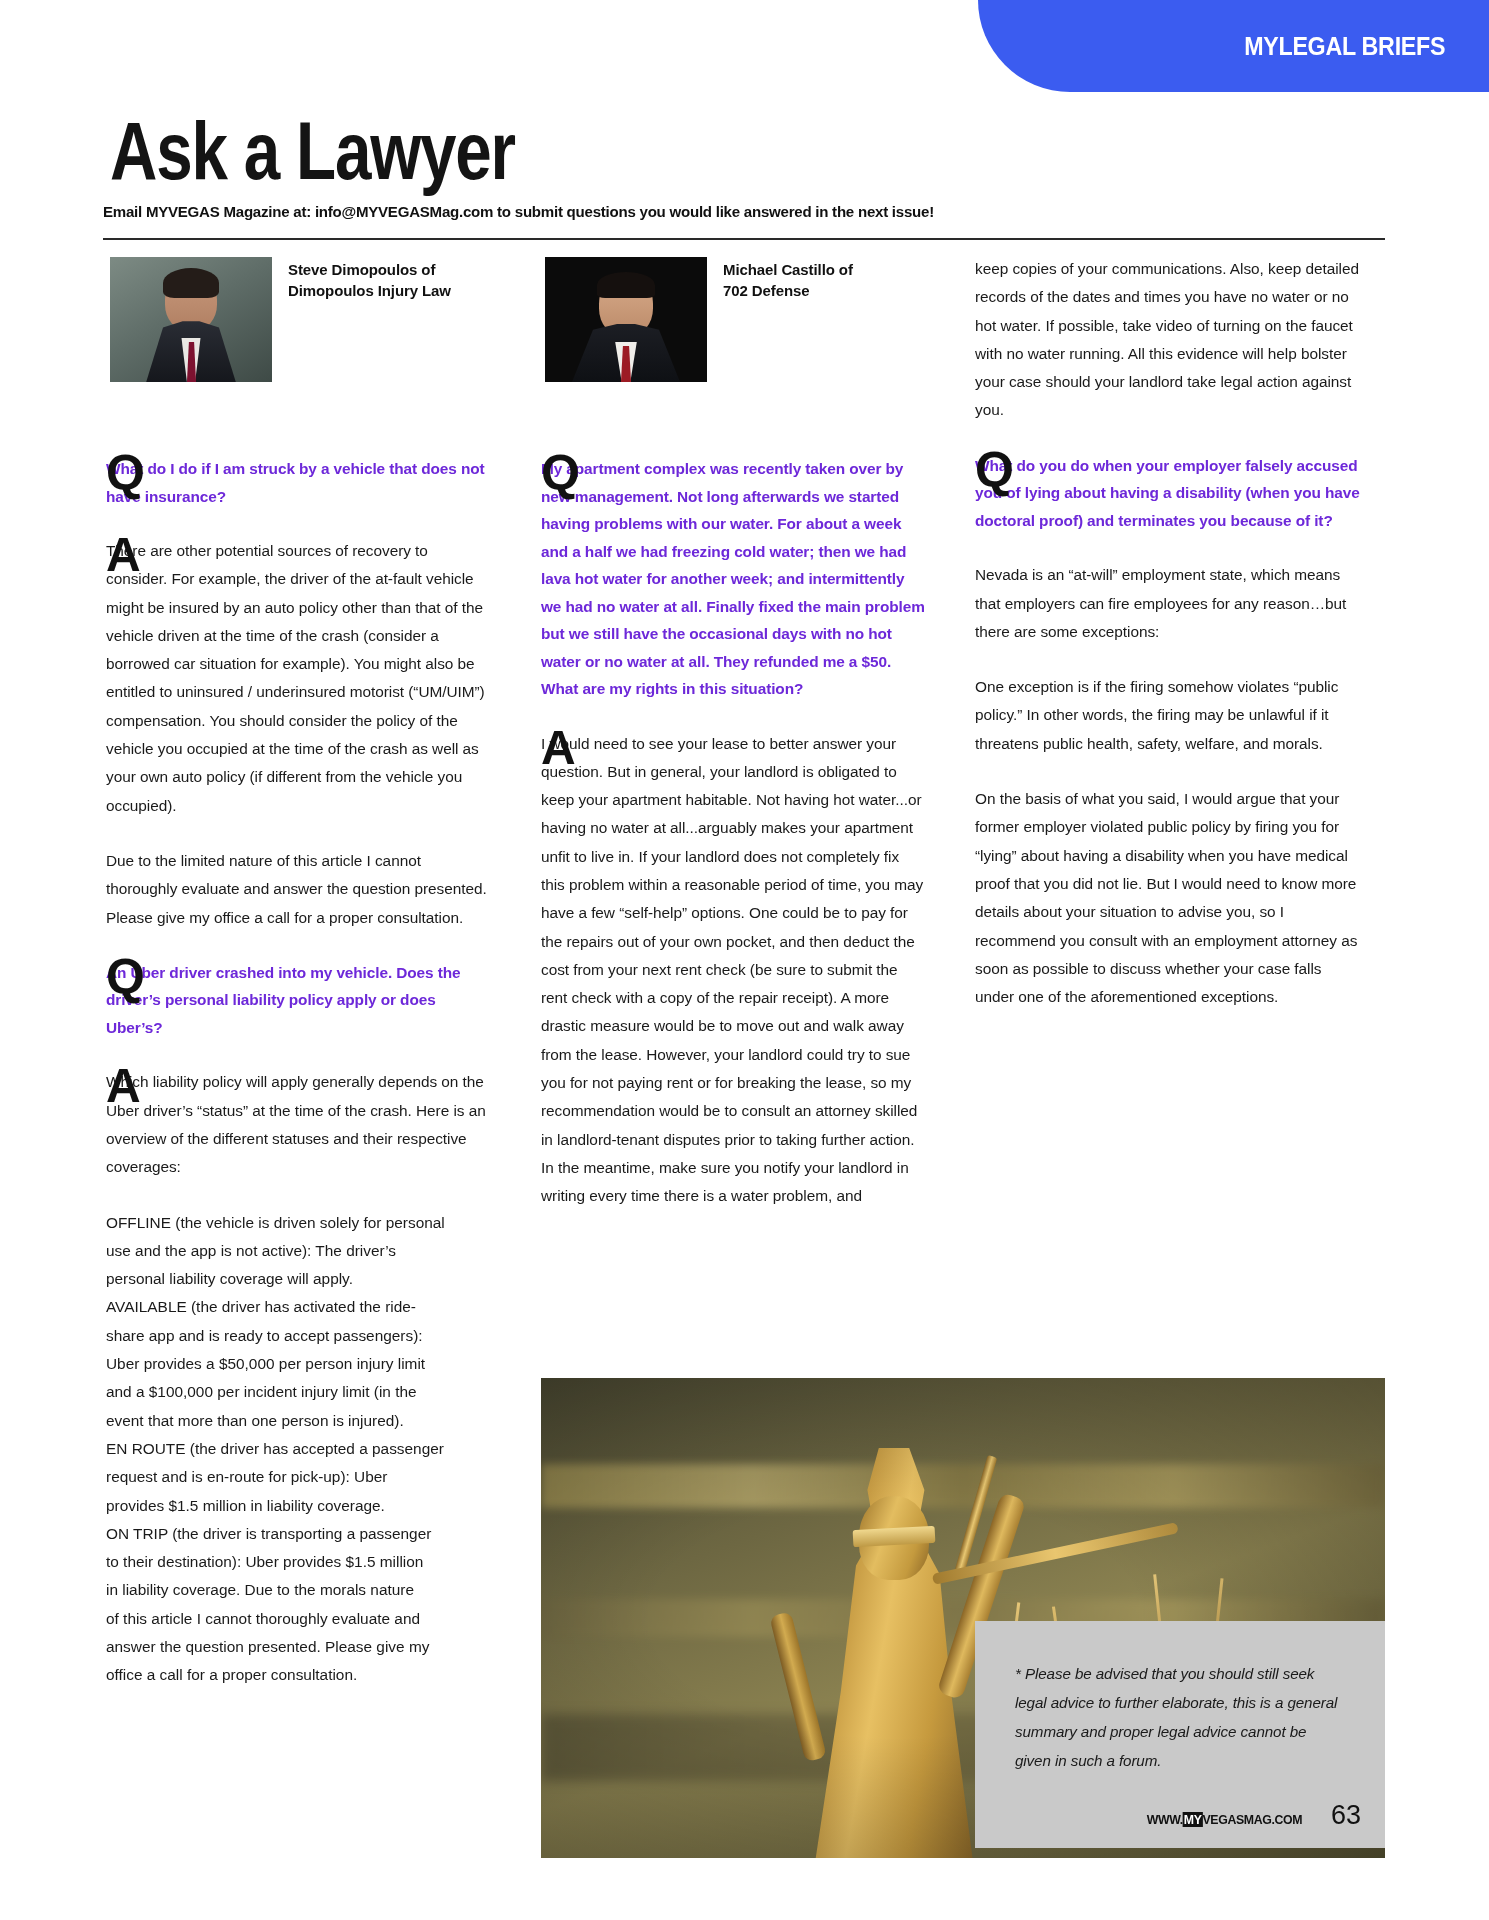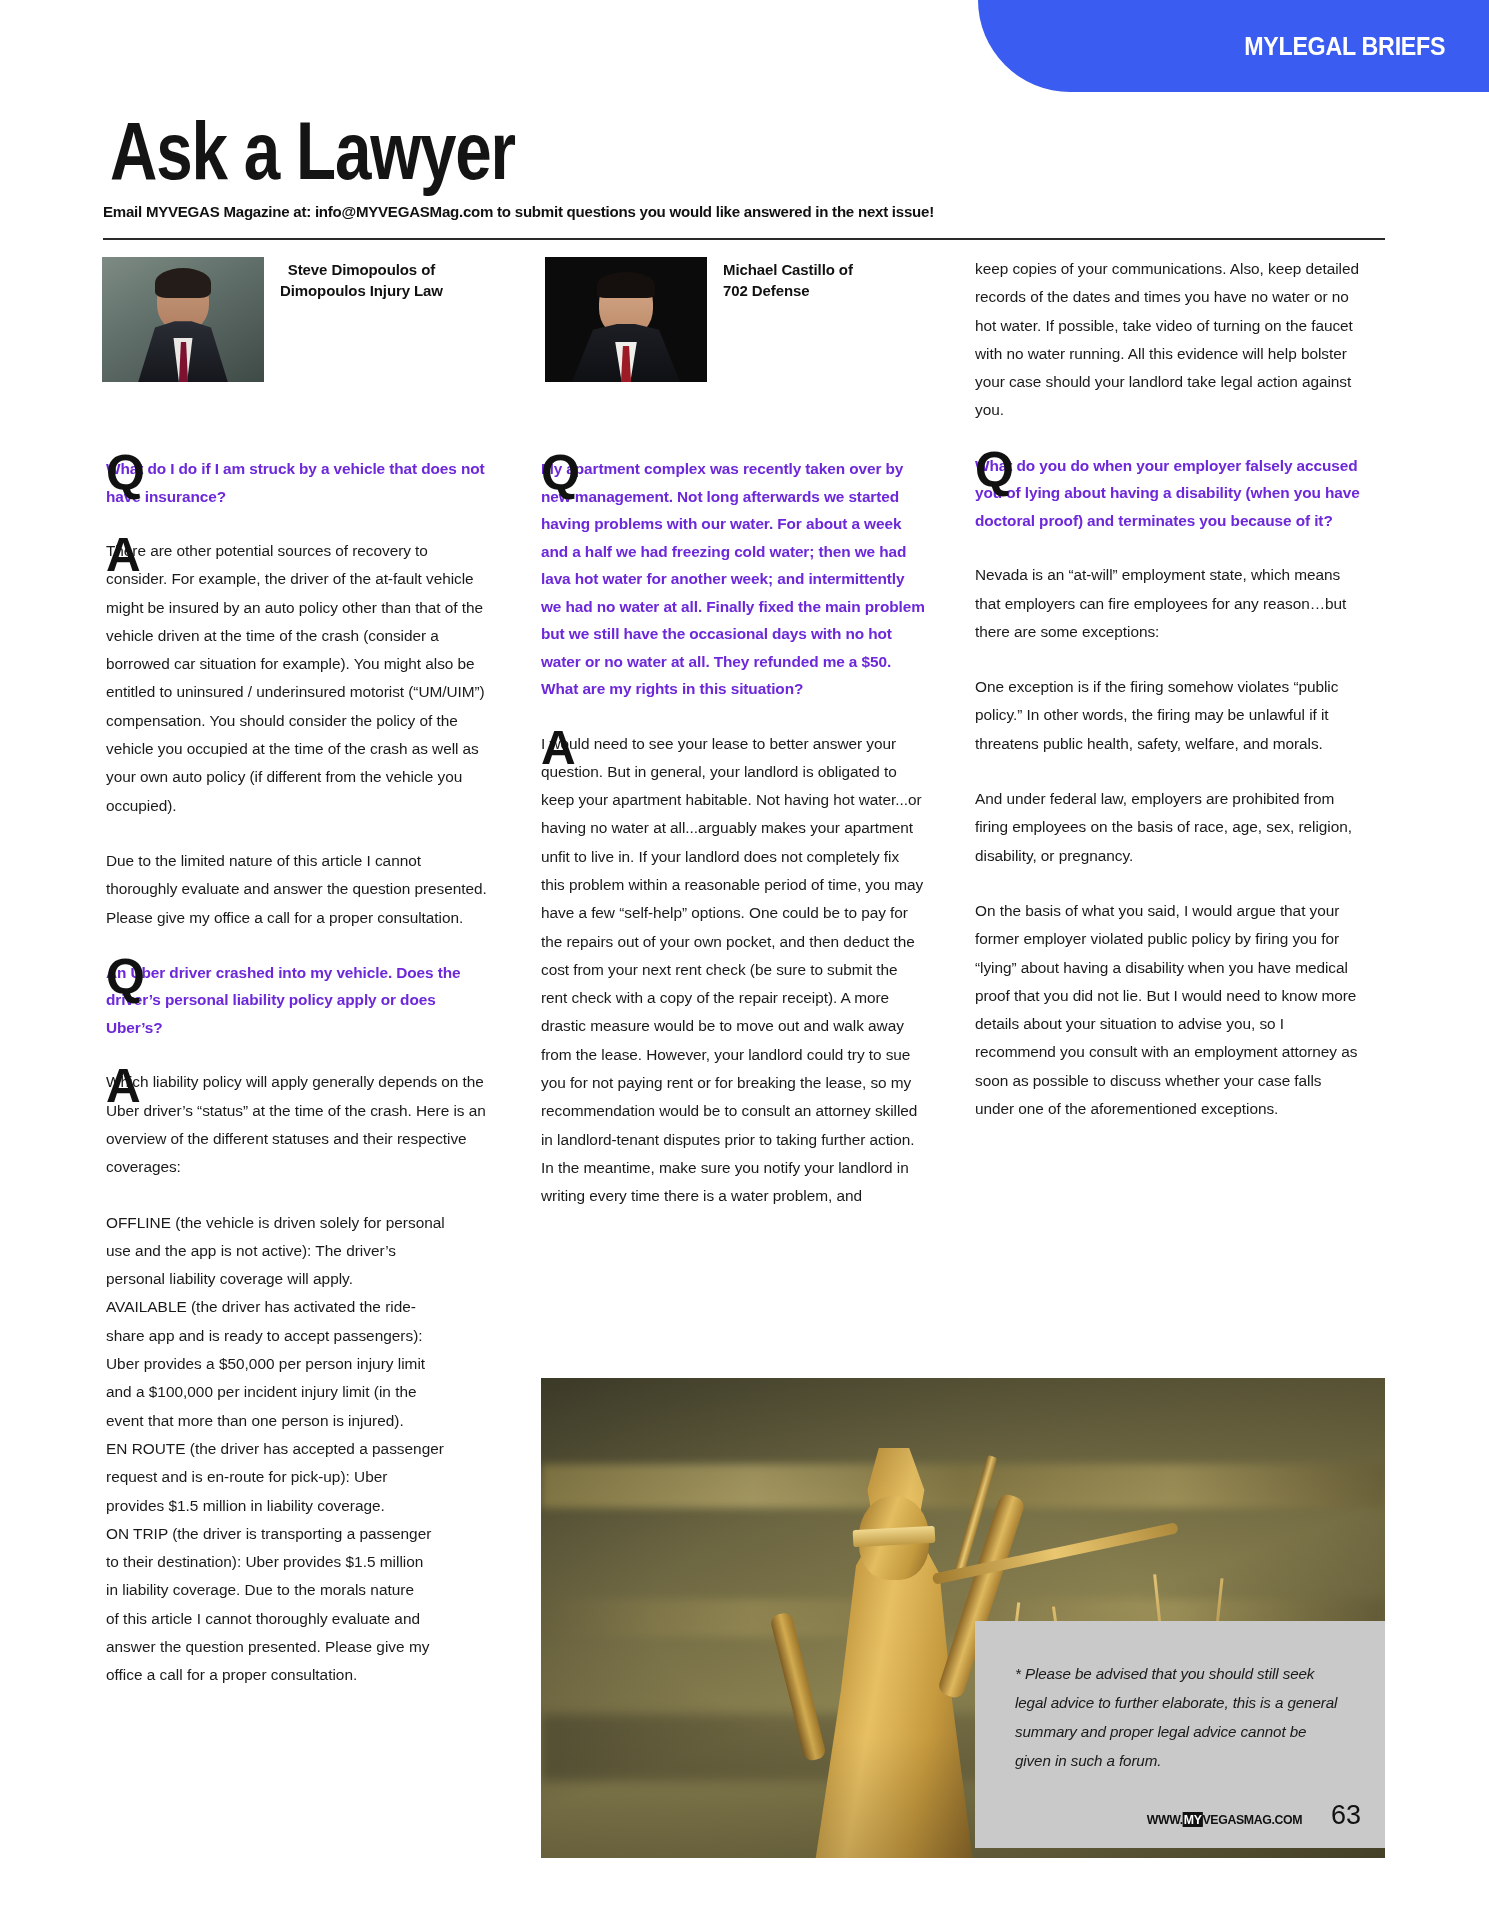--- a/index.html
+++ b/index.html
@@ -50,21 +50,21 @@
     transform: scaleX(0.985);
     transform-origin: left top;
   }
   .rule {
     position: absolute; left: 103px; top: 238px;
     width: 1282px; height: 2px; background: #2a2a2a;
   }
 
   
   .att { position: absolute; display: flex; gap: 16px; }
-  .att-1 { left: 102px; top: 257px; text-align: center; }
+  .att-1 { left: 110px; top: 257px; }
   .att-2 { left: 545px; top: 257px; }
   .att-photo {
     width: 162px; height: 125px;
     flex: 0 0 162px;
     position: relative; overflow: hidden;
   }
   .att-name {
     font-size: 15px; font-weight: bold; color: #111;
     line-height: 1.42; padding-top: 2px;
     letter-spacing: -0.1px;
@@ -387,21 +387,20 @@
   <div class="col col-3">
     <div class="body-p">keep copies of your communications. Also, keep detailed records of the dates and times you have no water or no hot water. If possible, take video of turning on the faucet with no water running. All this evidence will help bolster your case should your landlord take legal action against you.</div>
 
     <div class="qa">
       <span class="cap">Q</span>
       <div class="q-text indent">What do you do when your employer falsely accused you of lying about having a disability (when you have doctoral proof) and terminates you because of it?</div>
     </div>
 
     <div class="body-p">Nevada is an “at-will” employment state, which means that employers can fire employees for any reason…but there are some exceptions:</div>
     <div class="body-p">One exception is if the firing somehow violates “public policy.” In other words, the firing may be unlawful if it threatens public health, safety, welfare, and morals.</div>
-    <div class="body-p">And under federal law, employers are prohibited from firing employees on the basis of race, age, sex, religion, disability, or pregnancy.</div>
     <div class="body-p">On the basis of what you said, I would argue that your former employer violated public policy by firing you for “lying” about having a disability when you have medical proof that you did not lie. But I would need to know more details about your situation to advise you, so I recommend you consult with an employment attorney as soon as possible to discuss whether your case falls under one of the aforementioned exceptions.</div>
   </div>
 
   <div class="justice">
     <div class="j-blur-a"></div>
     <div class="j-blur-b"></div>
     <div class="j-blur-c"></div>
     <div class="j-sword"></div>
     <div class="j-body"></div>
     <div class="j-arm-side"></div>

